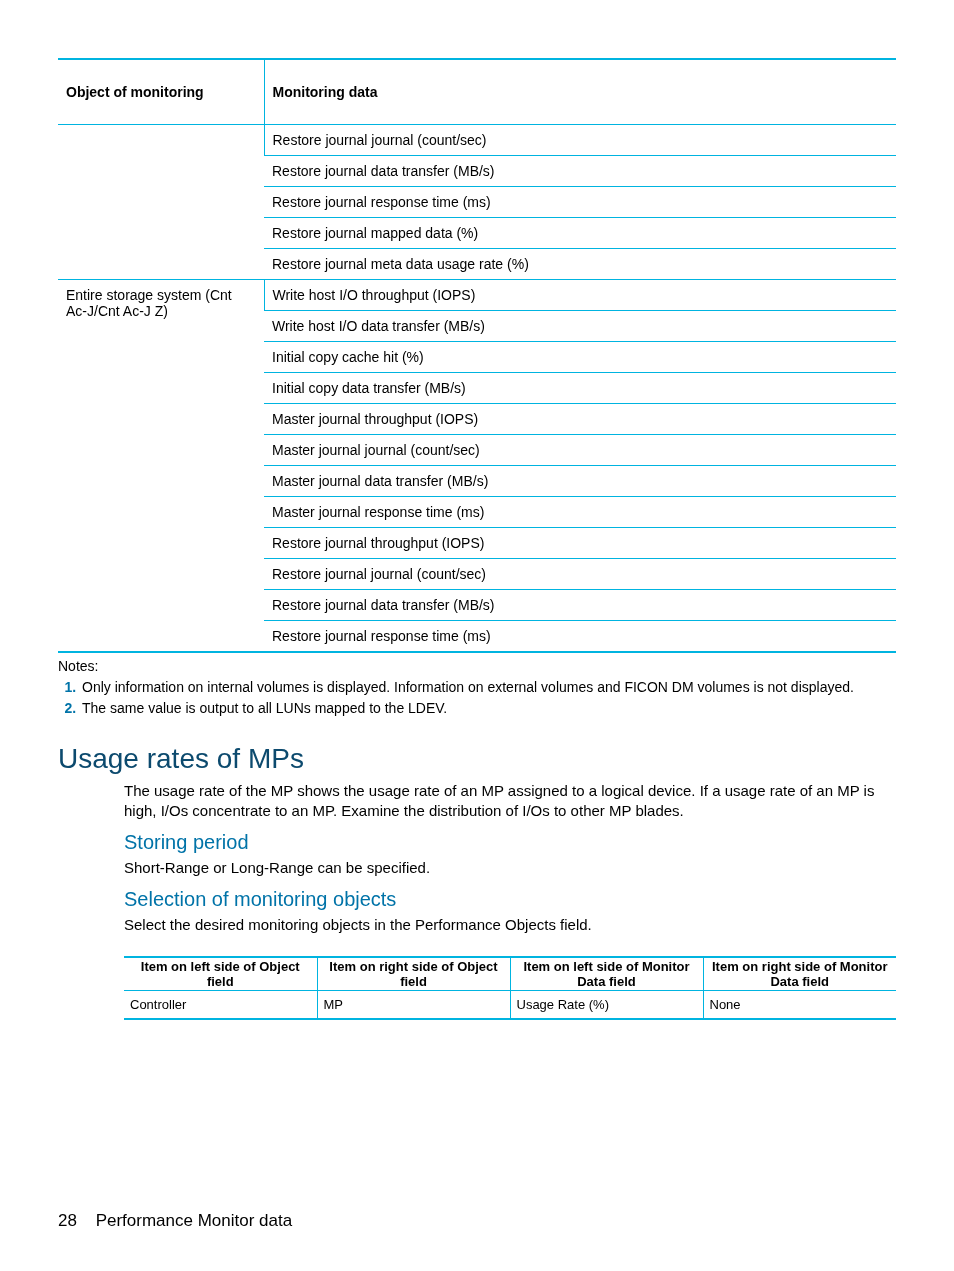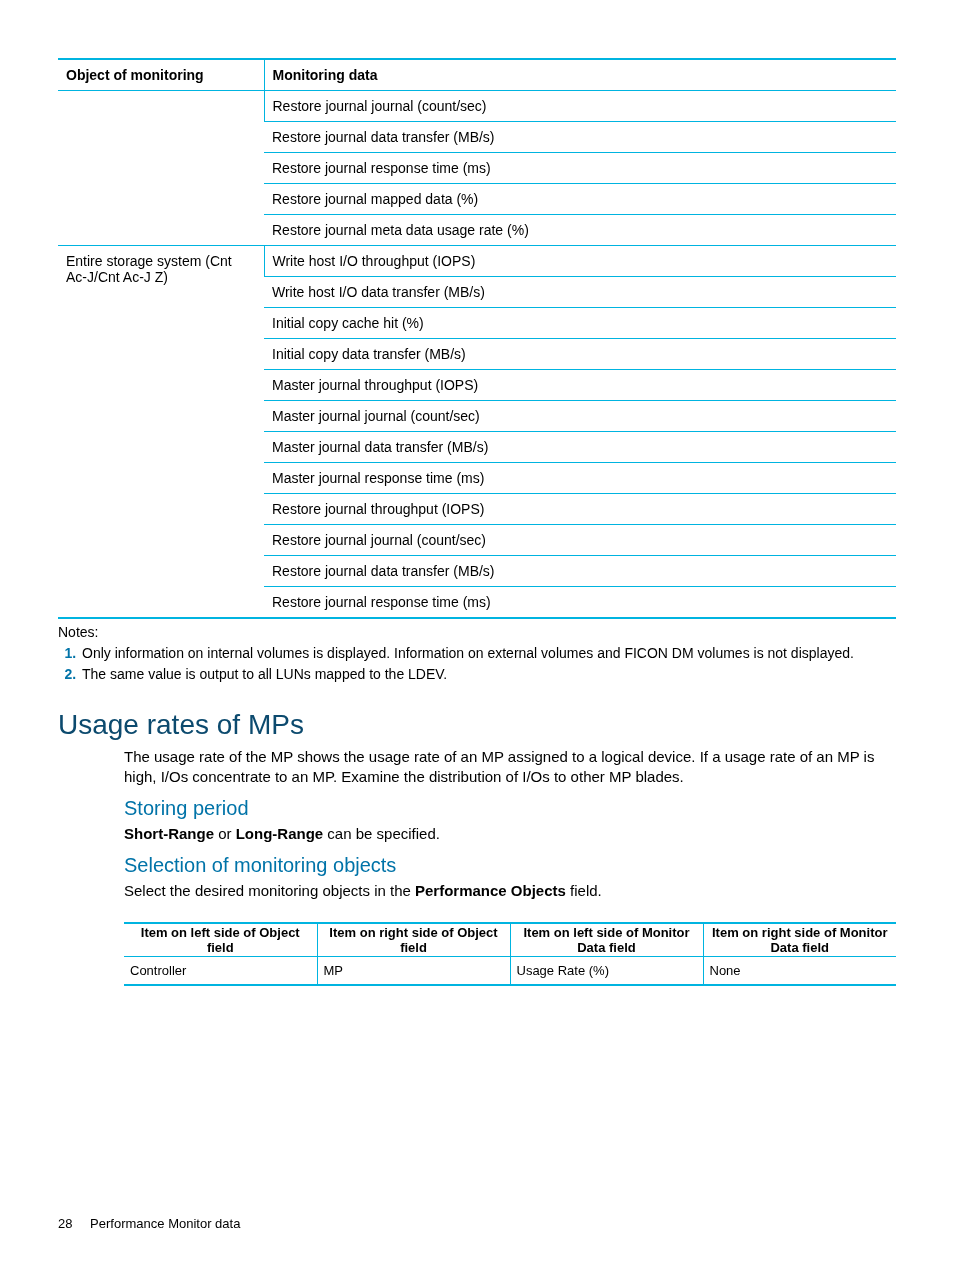--- a/index.html
+++ b/index.html
@@ -16,21 +16,21 @@
   table.main-table {
     width: 100%;
     border-collapse: collapse;
     border-top: 2px solid #00b4e0;
     border-bottom: 2px solid #00b4e0;
     font-size: 14px;
   }
   table.main-table th {
     text-align: left;
     font-weight: bold;
-    padding: 7px 8px;
+    padding: 24px 8px;
     border-bottom: 1px solid #00b4e0;
     border-left: 1px solid #00b4e0;
     vertical-align: top;
   }
   table.main-table th:first-child,
   table.main-table td:first-child {
     border-left: none;
   }
   table.main-table td {
     padding: 7px 8px;
@@ -99,24 +99,24 @@
   }
   table.sel-table td {
     padding: 6px 6px;
     border-left: 1px solid #00b4e0;
     vertical-align: top;
   }
   .footer {
     position: absolute;
     bottom: 40px;
     left: 58px;
-    font-size: 13px;
+    font-size: 17px;
   }
   .page-num { margin-right: 14px; }
-  b { font-weight: bold; }
+  b { font-weight: normal; }
 </style>
 </head>
 <body>
 
 <table class="main-table">
   <colgroup>
       <col class="col1">
       <col>
     </colgroup>
   <thead>

